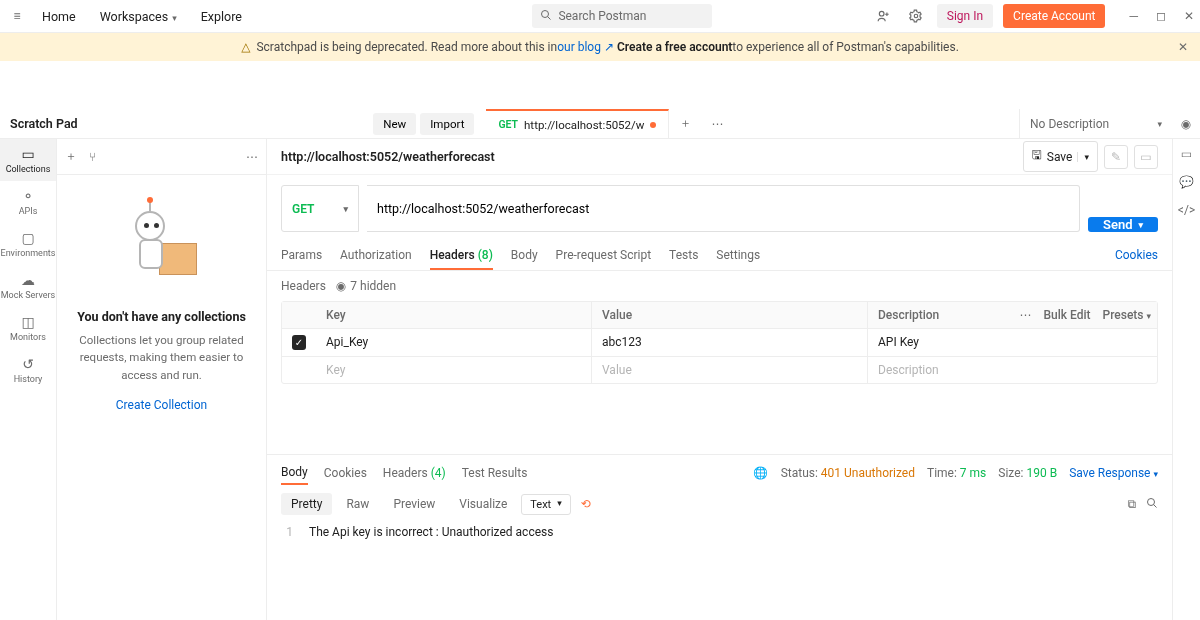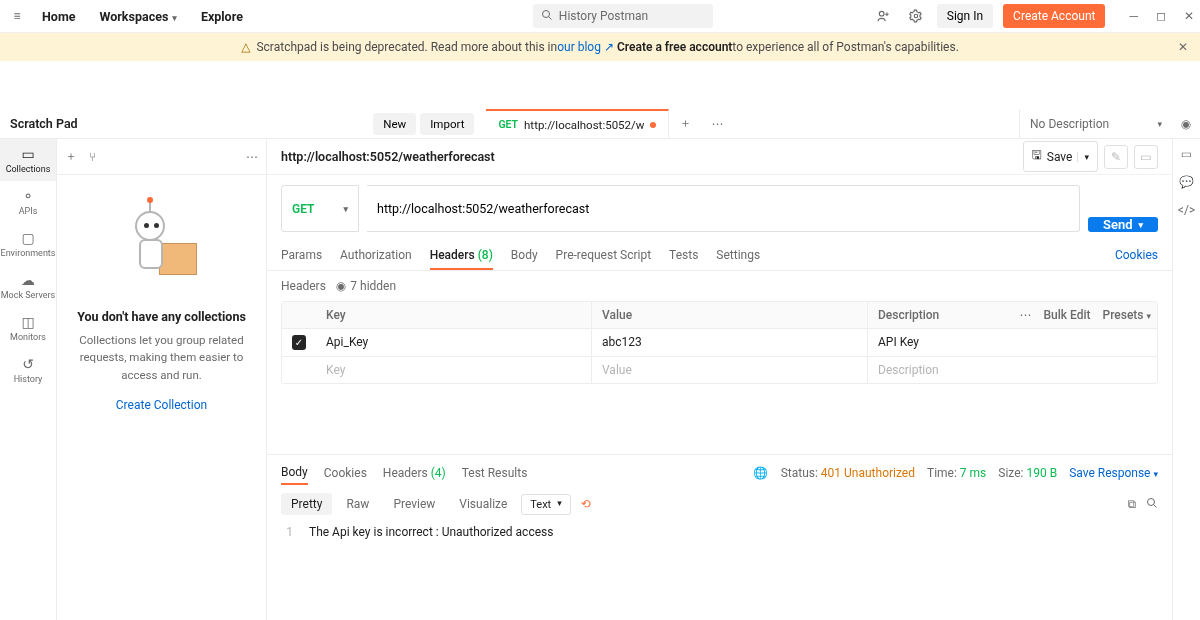--- a/index.html
+++ b/index.html
@@ -1,26 +1,26 @@
 <!DOCTYPE html>
 <html><head>
 <meta charset="utf-8">
 <style>
 * { box-sizing: border-box; margin: 0; padding: 0; font-family: -apple-system, BlinkMacSystemFont, "Segoe UI", Roboto, Helvetica, Arial, sans-serif; }
 body { width: 1200px; height: 620px; overflow: hidden; background: #fff; font-size: 12px; color: #212121; }
 .topbar { height: 33px; display: flex; align-items: center; border-bottom: 1px solid #ededed; padding: 0 6px; }
 .topbar .ham { width: 22px; display:flex; justify-content:center; color:#6b6b6b; }
-.topbar .nav { display:flex; gap:4px; margin-left:4px;font-weight:bold; }
+.topbar .nav { display:flex; gap:4px; margin-left:4px; }
 .topbar .nav a { padding: 4px 10px; color:#212121; text-decoration:none; font-size:12.5px; }
 .topbar .nav .drop::after { content:"▾"; font-size:9px; margin-left:4px; color:#6b6b6b; }
 .search { margin-left:auto; margin-right:auto; width: 180px; height:24px; background:#f2f2f2; border-radius:3px; display:flex; align-items:center; padding:0 8px; color:#6b6b6b; gap:6px; position:relative; left:60px; }
 .topright { display:flex; align-items:center; gap:10px; }
 .icon-btn { color:#6b6b6b; width:22px; height:22px; display:flex; align-items:center; justify-content:center; border-radius:3px; }
 .btn { border-radius:3px; padding:5px 10px; font-size:12px; border:none; cursor:pointer; }
-.btn-light { background:#f2f2f2; color:#000000; }
+.btn-light { background:#f2f2f2; color:#be185d; }
 .btn-orange { background:#ff6c37; color:#fff; }
 .winctl { display:flex; gap:18px; margin-left:14px; color:#6b6b6b; }
 
 .banner { height:28px; background:#fff3d6; display:flex; align-items:center; justify-content:center; font-size:12px; color:#4a4a4a; position:relative; }
 .banner a.blue { color:#0265d2; text-decoration:none; }
 .banner a.bold { color:#212121; font-weight:600; text-decoration:none; }
 .banner .warn { margin-right:6px; color:#a07400; }
 .banner .close { position:absolute; right:12px; color:#6b6b6b; }
 
 .subbar { height:30px; display:flex; align-items:center; border-bottom:1px solid #ededed;margin-top:48px; }
@@ -119,21 +119,21 @@
     <a class="drop">Workspaces</a>
     <a>Explore</a>
   </div>
   <div class="search">
     <span>
       <svg width="12" height="12" viewBox="0 0 24 24" fill="none" stroke="currentColor" stroke-width="2">
           <circle cx="10" cy="10" r="7"></circle>
           <line x1="21" y1="21" x2="15" y2="15"></line>
         </svg>
     </span>
-    <span>History Postman</span>
+    <span>Search Postman</span>
   </div>
   <div class="topright">
     <div class="icon-btn">
       <svg width="14" height="14" viewBox="0 0 24 24" fill="none" stroke="currentColor" stroke-width="2">
           <circle cx="8" cy="8" r="4"></circle>
           <path d="M2 21c0-3 3-5 6-5s6 2 6 5"></path>
           <path d="M17 6v6M14 9h6"></path>
         </svg>
     </div>
     <div class="icon-btn">

